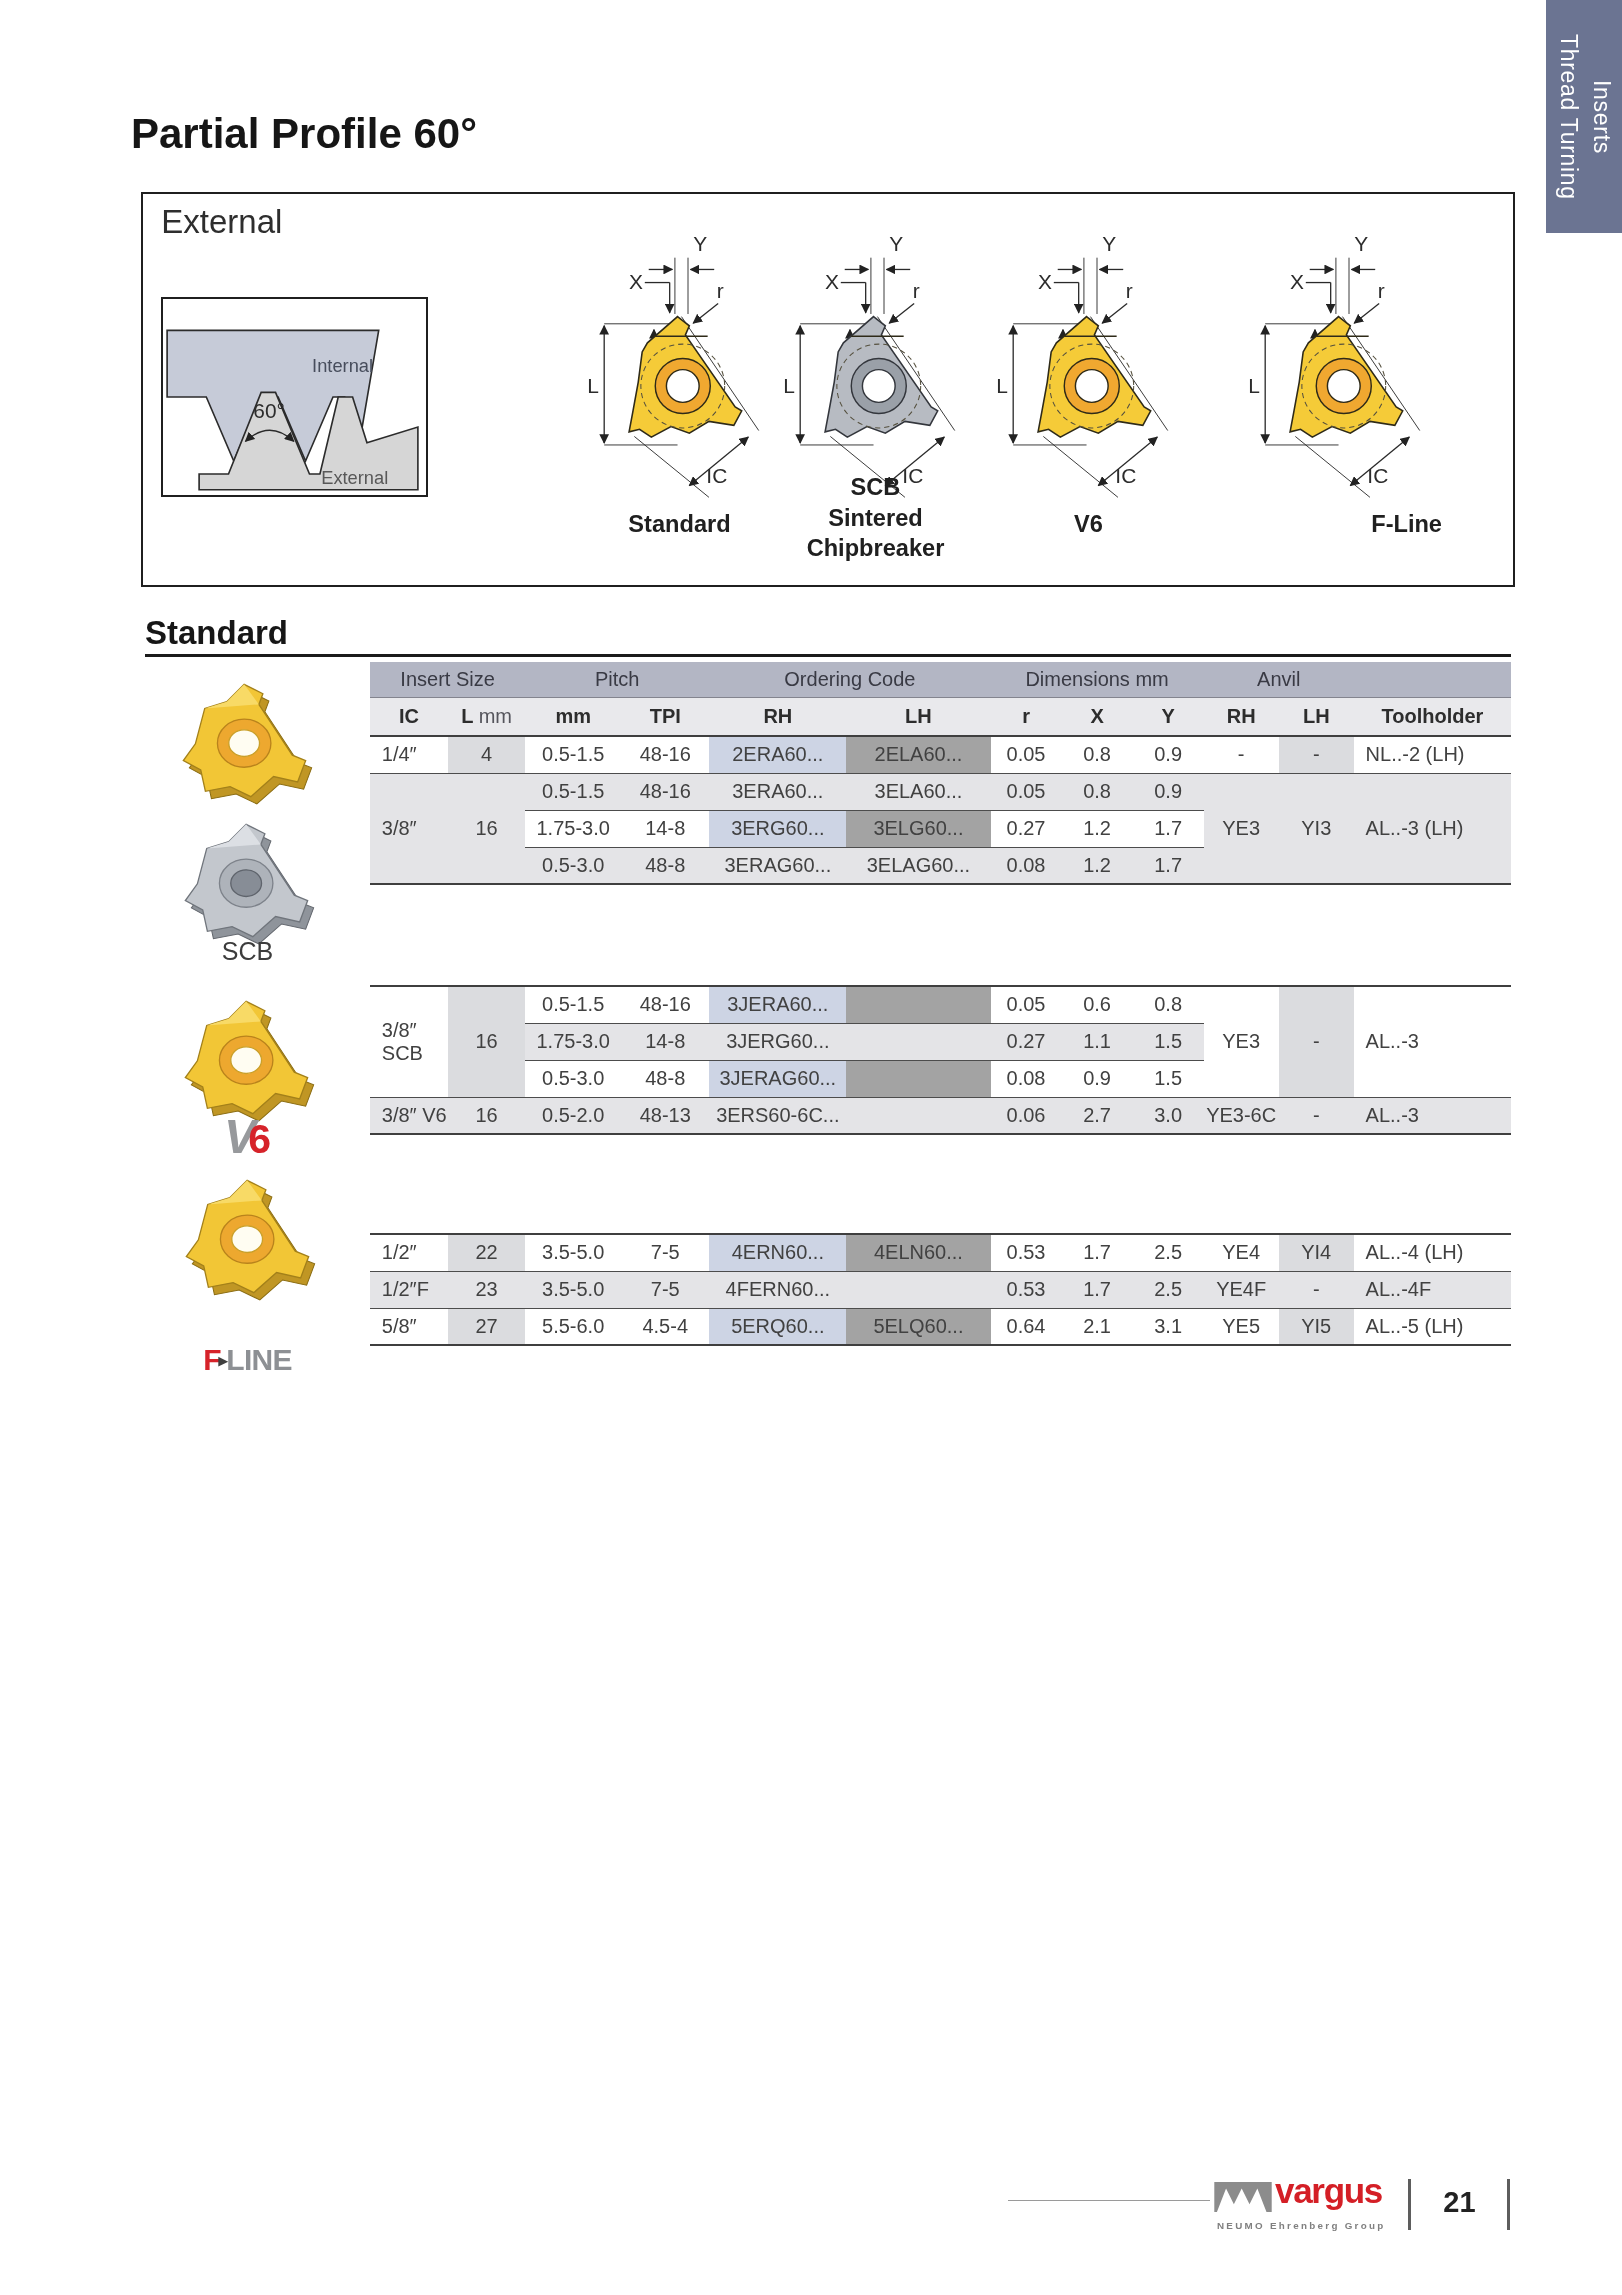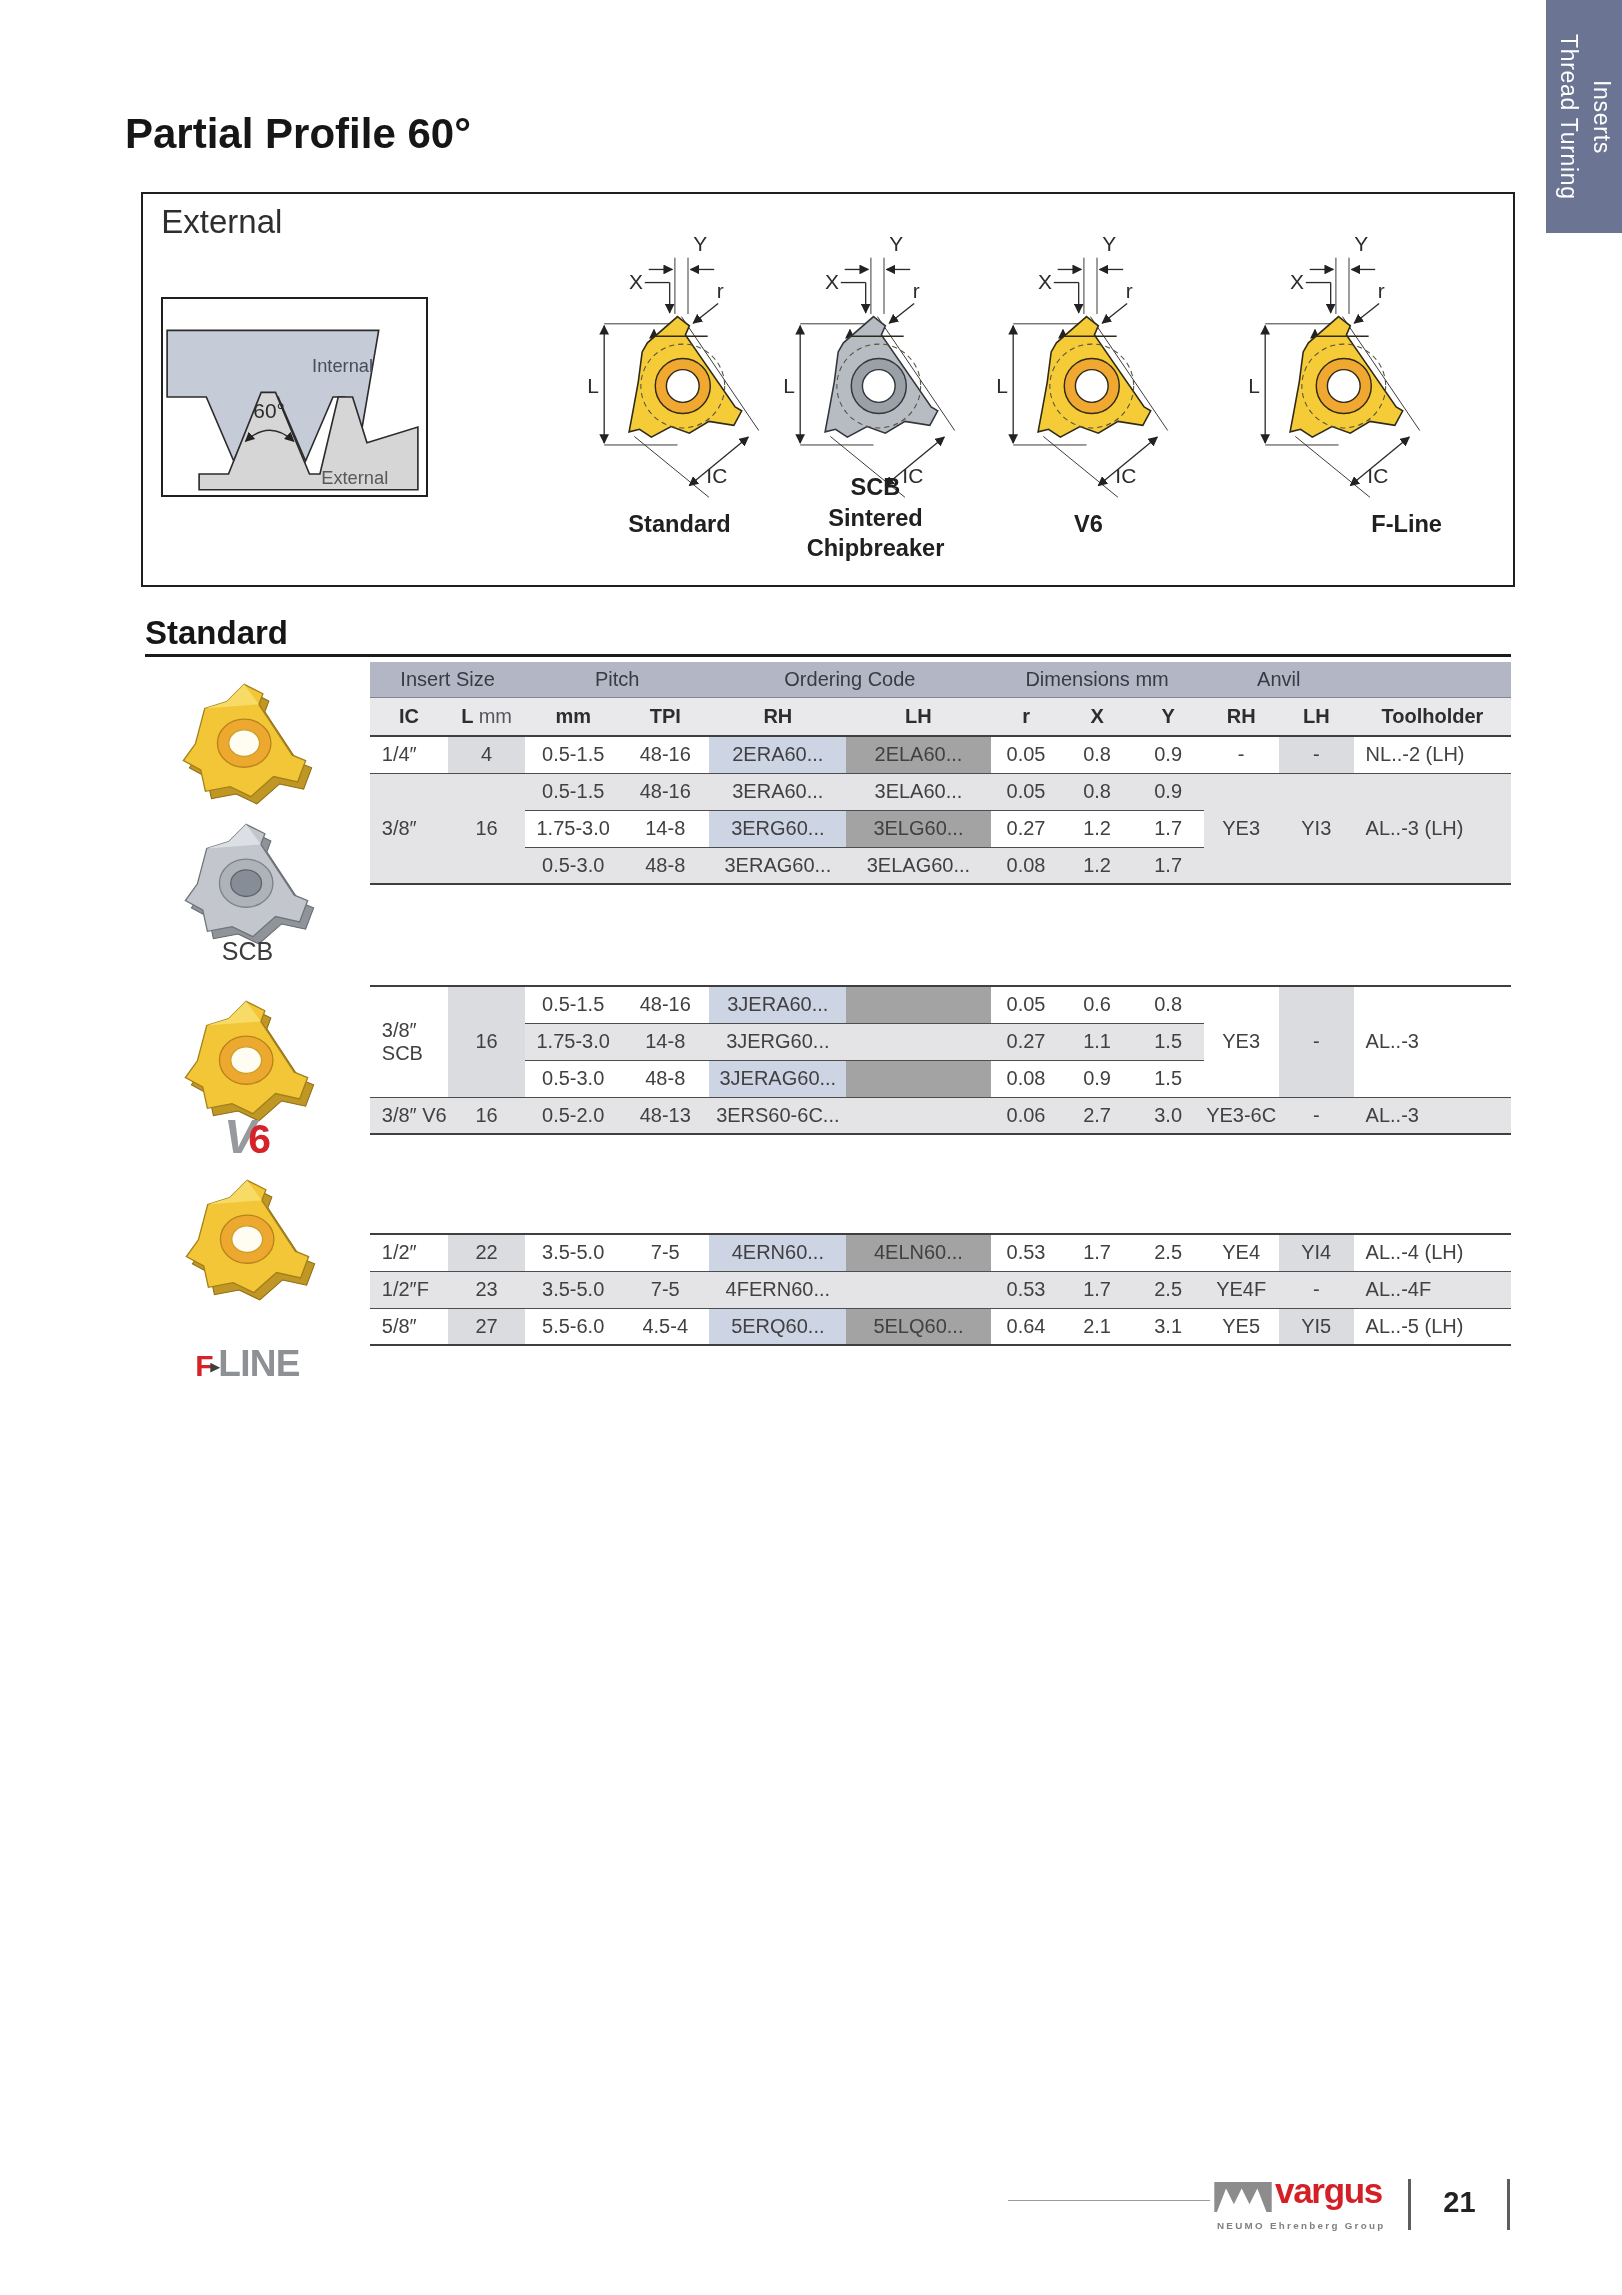--- a/index.html
+++ b/index.html
@@ -7,21 +7,21 @@
         font-family:"Liberation Sans",sans-serif;overflow:hidden;}
   .abs{position:absolute;}
 
   
   .side-tab{position:absolute;left:1546px;top:0;width:77px;height:233px;background:#6b7492;
             display:flex;align-items:center;justify-content:center;}
   .side-tab-text{writing-mode:vertical-lr;text-align:center;color:#ffffff;font-size:23px;
                  line-height:1.45;letter-spacing:0.7px;font-weight:400;}
 
   
-  .page-title{position:absolute;left:125px;top:110px;font-size:42px;font-weight:700;color:#161616;}
+  .page-title{position:absolute;left:131px;top:110px;font-size:42px;font-weight:700;color:#161616;}
   .section-title{position:absolute;left:145px;top:614px;font-size:33px;font-weight:700;color:#161616;}
   .section-rule{position:absolute;left:145px;top:654px;width:1366px;height:3.3px;background:#1b1b1b;}
 
   
   .ext-panel{position:absolute;left:141px;top:192px;width:1370px;height:391px;border:2.6px solid #1f1f1f;background:#fff;}
   .ext-title{position:absolute;left:18.3px;top:9.2px;font-size:33px;font-weight:400;color:#2e2e2e;}
   .profile-box{position:absolute;left:18.3px;top:103px;width:263px;height:196px;border:2px solid #1f1f1f;}
   .dim-slot{position:absolute;width:203px;height:285px;}
   #d1{left:435px;top:23px;} #d2{left:631px;top:23px;} #d3{left:844px;top:23px;} #d4{left:1096px;top:23px;}
   .dim-label{position:absolute;width:203px;text-align:center;font-size:23.6px;font-weight:700;color:#202020;line-height:1.3;}
@@ -53,21 +53,21 @@
   .silver .ins3d-ring{fill:#aeb3ba;stroke:#7d828a;}
   .silver .ins3d-hole{fill:#878d96;stroke:#5f646c;}
 
   .side-label{position:absolute;left:165px;width:165px;text-align:center;font-size:25px;color:#3c3c3c;}
   #side-v6{position:absolute;left:165px;top:1109px;width:165px;text-align:center;}
   .v6v{font-size:48px;font-weight:800;font-style:italic;color:#97999c;}
   .v6s{font-size:41px;font-weight:800;color:#d6232a;margin-left:-7.9px;}
   #side-fline{position:absolute;left:165px;top:1343px;width:165px;text-align:center;white-space:nowrap;}
   .flF{font-size:30px;font-weight:800;color:#d6232a;letter-spacing:-0.7px;}
   .flArr{font-size:13px;color:#3f3f3f;vertical-align:5.2px;margin:0 -2px 0 -2.6px;}
-  .flL{font-size:37px;font-weight:800;color:#8d9094;letter-spacing:-0.7px;}
+  .flL{font-size:30px;font-weight:800;color:#8d9094;letter-spacing:-0.7px;}
 
   
   table.cat{border-collapse:collapse;table-layout:fixed;width:1141px;position:absolute;left:370px;
             border-bottom:2.6px solid #3f3f3f;}
   #t1{top:662px;}
   #t2{top:985px;border-top:2.6px solid #3f3f3f;}
   #t3{top:1233px;border-top:2.6px solid #3f3f3f;}
   .cat td,.cat th{font-size:20px;font-weight:400;color:#414141;text-align:center;vertical-align:middle;
                   padding:0;overflow:hidden;white-space:nowrap;}
   tr.ghdr th{background:#b3b6c4;color:#393a44;height:35px;font-weight:400;border-bottom:1.3px solid #83848e;}

